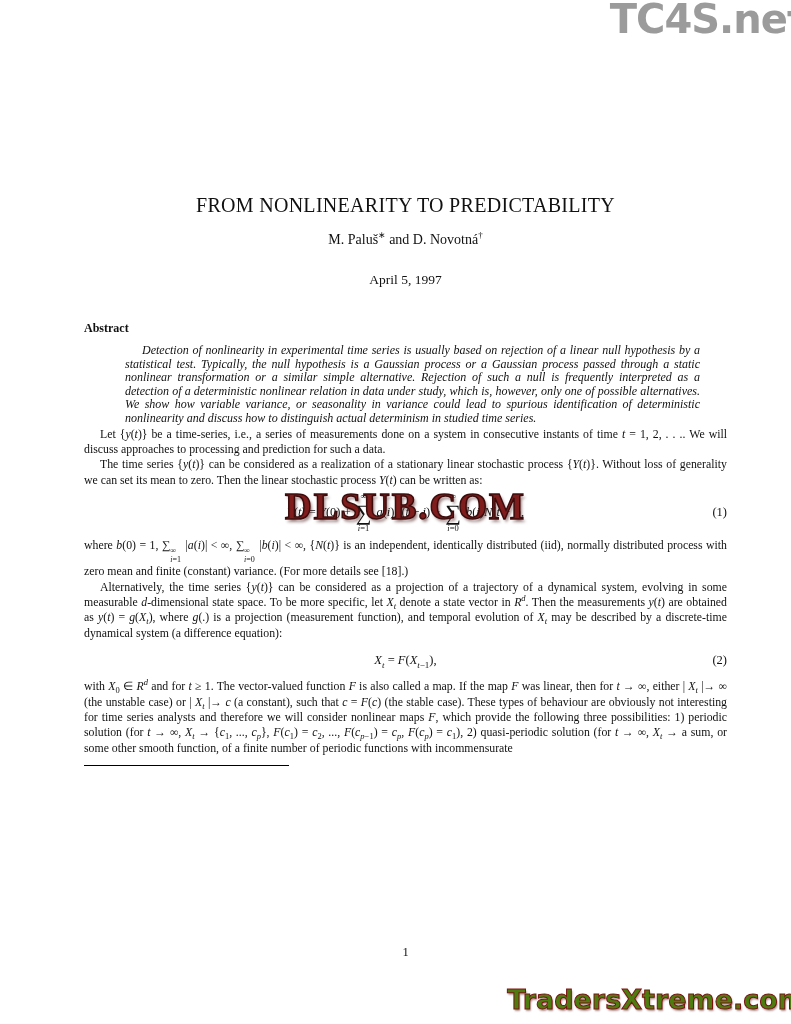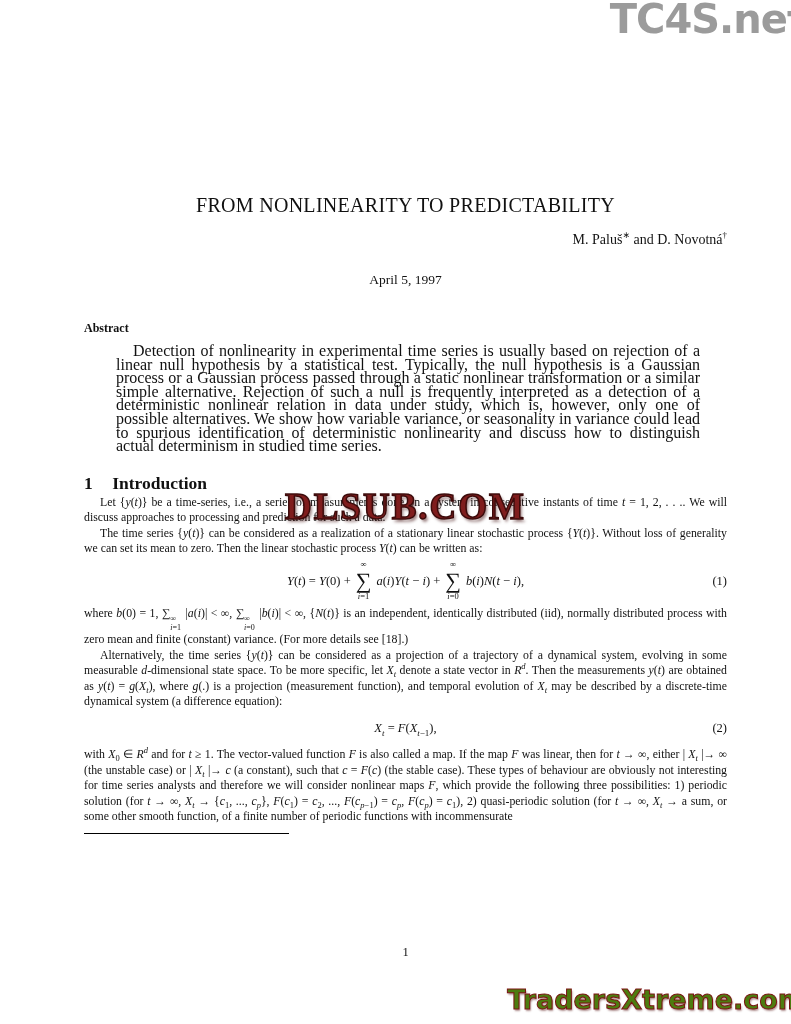--- a/index.html
+++ b/index.html
@@ -26,43 +26,44 @@
   .title {
     margin: 194px 0 0 0;
     text-align: center;
     font-size: 20px;
     font-weight: 400;
     letter-spacing: 0.3px;
   }
 
   .authors {
     margin-top: 15px;
-    text-align: right;
+    text-align: center;
     font-size: 14px;
   }
   .authors sup { font-size: 9px; }
 
   .date {
     margin-top: 24px;
     text-align: center;
     font-size: 13.5px;
   }
 
   .abs-head {
     margin-top: 33px;
     font-size: 12px;
     font-weight: bold;
   }
 
   .abs-text {
-    margin: 8px 27px 0 32px;
-    font-size: 16px;
+    margin: 8px 27px 0 41px;
+    font-size: 12px;
     line-height: 13.6px;
     text-align: justify;
     text-indent: 17px;
+    font-style: italic;
   }
 
   .sec-head {
     margin: 20px 0 0 0;
     font-size: 17.5px;
     font-weight: bold;
   }
   .sec-num { margin-right: 15px; }
 
   p.body {
@@ -185,24 +186,20 @@
     <h1 class="title">FROM NONLINEARITY TO PREDICTABILITY</h1>
 
     <div class="authors">M. Paluš<sup>∗</sup> and D. Novotná<sup>†</sup></div>
 
     <div class="date">April 5, 1997</div>
 
     <div class="abs-head">Abstract</div>
 
     <p class="abs-text">Detection of nonlinearity in experimental time series is usually based on rejection of a linear null hypothesis by a statistical test. Typically, the null hypothesis is a Gaussian process or a Gaussian process passed through a static nonlinear transformation or a similar simple alternative. Rejection of such a null is frequently interpreted as a detection of a deterministic nonlinear relation in data under study, which is, however, only one of possible alternatives. We show how variable variance, or seasonality in variance could lead to spurious identification of deterministic nonlinearity and discuss how to distinguish actual determinism in studied time series.</p>
 
-    <h2 class="sec-head">
-      <span class="sec-num">1</span>
-      <span class="sec-title">Introduction</span>
-    </h2>
 
     <p class="body indent first">Let {<i>y</i>(<i>t</i>)} be a time-series, i.e., a series of measurements done on a system in consecutive instants of time <i>t</i> = 1, 2, . . .. We will discuss approaches to processing and prediction for such a data.</p>
 
     <p class="body indent">The time series {<i>y</i>(<i>t</i>)} can be considered as a realization of a stationary linear stochastic process {<i>Y</i>(<i>t</i>)}. Without loss of generality we can set its mean to zero. Then the linear stochastic process <i>Y</i>(<i>t</i>) can be written as:</p>
 
     <div class="equation">
       <span class="eqbody">
         <span class="eqpart"><i>Y</i>(<i>t</i>) = <i>Y</i>(0) +</span>
         <span class="bigsum">
           <span class="lim">∞</span>

